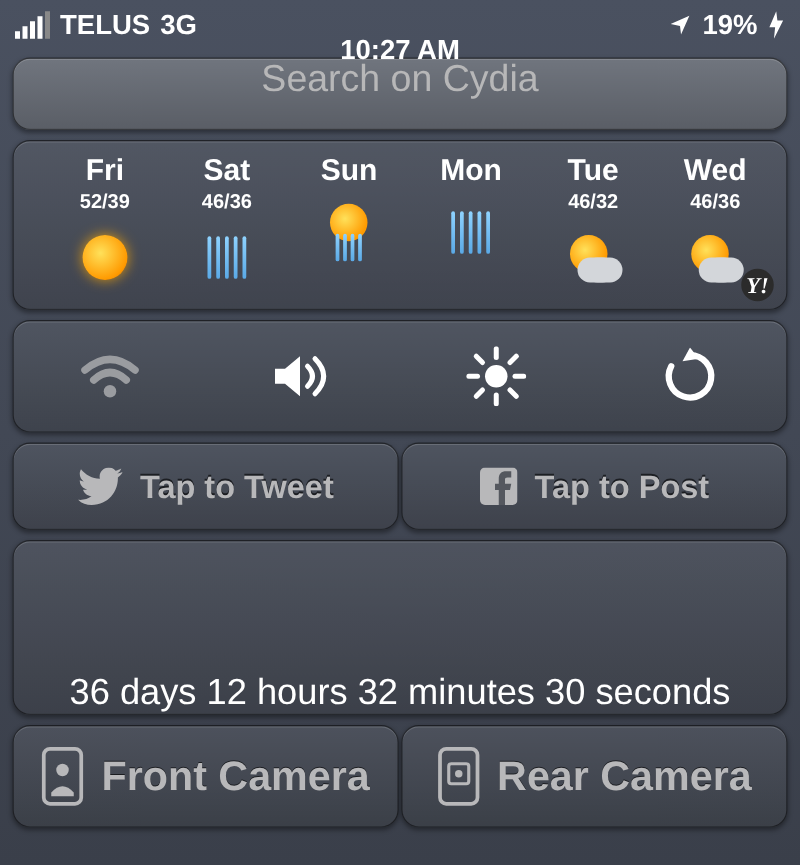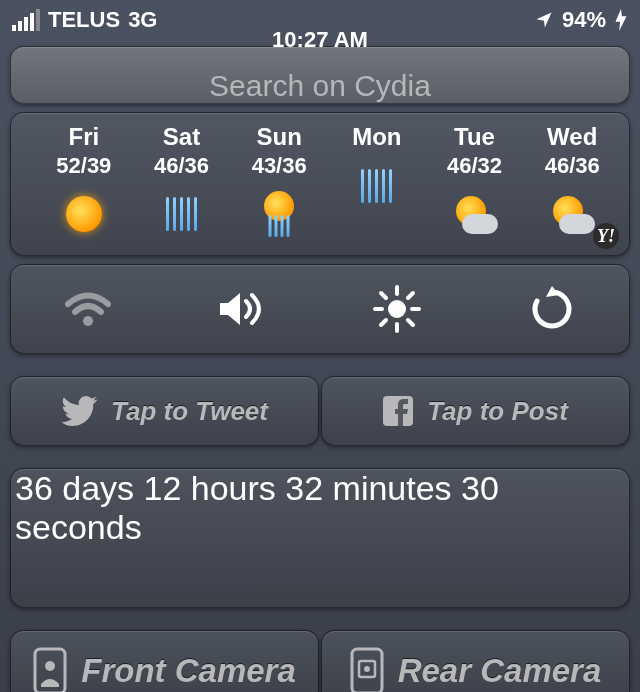--- a/index.html
+++ b/index.html
@@ -41,39 +41,39 @@
     border: 1px solid rgba(0,0,0,0.5);
     border-radius: 14px;
     box-shadow: inset 0 1px 0 rgba(255,255,255,0.15), 0 2px 4px rgba(0,0,0,0.4);
   }
 
   
   .search {
     height: 58px;
     margin-top: 6px;
     display: flex;
-    align-items: flex-end;
+    align-items: flex-start;
     justify-content: center;
     font-size: 30px;
     color: #b7b7b8;
     background: linear-gradient(to bottom, #70757e, #5a5e66);
   }
 
   
   .weather {
     padding: 10px 8px 16px 24px;
     position: relative;
   }
   .weather-row { display:flex; }
   .day {
     flex:1;
     text-align:center;
   }
   .day-name { font-size: 24px; font-weight: bold; }
-  .day-temp { font-size: 22px; font-weight: bold; margin-top: 2px; }
+  .day-temp { font-size: 16px; font-weight: bold; margin-top: 2px; }
   .day-icon { margin-top: 10px; height: 50px; display:flex; align-items:center; justify-content:center; }
   .sun {
     width: 36px; height: 36px; border-radius: 50%;
     background: radial-gradient(circle at 40% 40%, #ffe15a, #ff9a00 70%, #d46b00 100%);
     box-shadow: 0 0 10px rgba(255,170,0,0.8);
   }
   .rain {
     display: inline-flex; gap: 4px;
   }
   .rain span {
@@ -109,41 +109,41 @@
 
   
   .toggles {
     height: 90px;
     display:flex; align-items:center; justify-content:space-around;
   }
   .toggle-btn { width:60px; height:60px; display:flex; align-items:center; justify-content:center; }
 
   
   .split-row {
-    display:flex; gap:2px; margin: 22px 10px; font-style: italic;
+    display:flex; gap:2px; margin: 8px 10px;
   }
   .split-row .btn {
     flex:1;
     height: 70px;
     background: linear-gradient(to bottom, rgba(90,95,105,0.55), rgba(60,63,70,0.55));
     border: 1px solid rgba(0,0,0,0.5);
     border-radius: 14px;
     box-shadow: inset 0 1px 0 rgba(255,255,255,0.15), 0 2px 4px rgba(0,0,0,0.4);
     display:flex; align-items:center; justify-content:center;
     gap:14px;
     font-size: 26px; font-weight:bold; color:#b8b8ba;
     text-shadow: 0 -1px 0 rgba(0,0,0,0.6);
   }
   .split-row.cam .btn { height: 82px; font-size: 33px; }
 
   
   .countdown {
     height: 140px;
-    display:flex; align-items:flex-start; justify-content:center;
-    font-size: 34px;
+    display:flex; align-items:flex-end; justify-content:center;
+    font-size: 29px;
     color:#fff;
     padding: 0 4px;
   }
 
   svg { display:block; }
 </style>
 </head>
 <body>
 
 <div class="status-bar">
@@ -158,21 +158,21 @@
     <span>TELUS</span>
     <span>3G</span>
   </div>
   <div class="status-center">10:27 AM</div>
   <div class="status-right">
     <span>
       <svg width="20" height="20" viewBox="0 0 24 24">
           <path fill="#fff" d="M3 11 L21 3 L13 21 L12 13 Z"></path>
         </svg>
     </span>
-    <span>94%</span>
+    <span>19%</span>
     <span>
       <svg width="14" height="22" viewBox="0 0 12 24">
           <path fill="#fff" d="M6 0 L0 14 H5 L4 24 L12 8 H7 Z"></path>
         </svg>
     </span>
   </div>
 </div>
 
 <div class="card search">
   <span>Search on Cydia</span>
@@ -195,21 +195,20 @@
             <span></span>
             <span></span>
             <span></span>
             <span></span>
             <span></span>
           </div>
         </div>
       </div>
       <div class="day">
         <div class="day-name">Sun</div>
-        <div class="day-temp">43/36</div>
         <div class="day-icon">
           <div class="sun-rain">
             <div class="s"></div>
             <div class="r">
               <span></span>
               <span></span>
               <span></span>
               <span></span>
             </div>
           </div>

